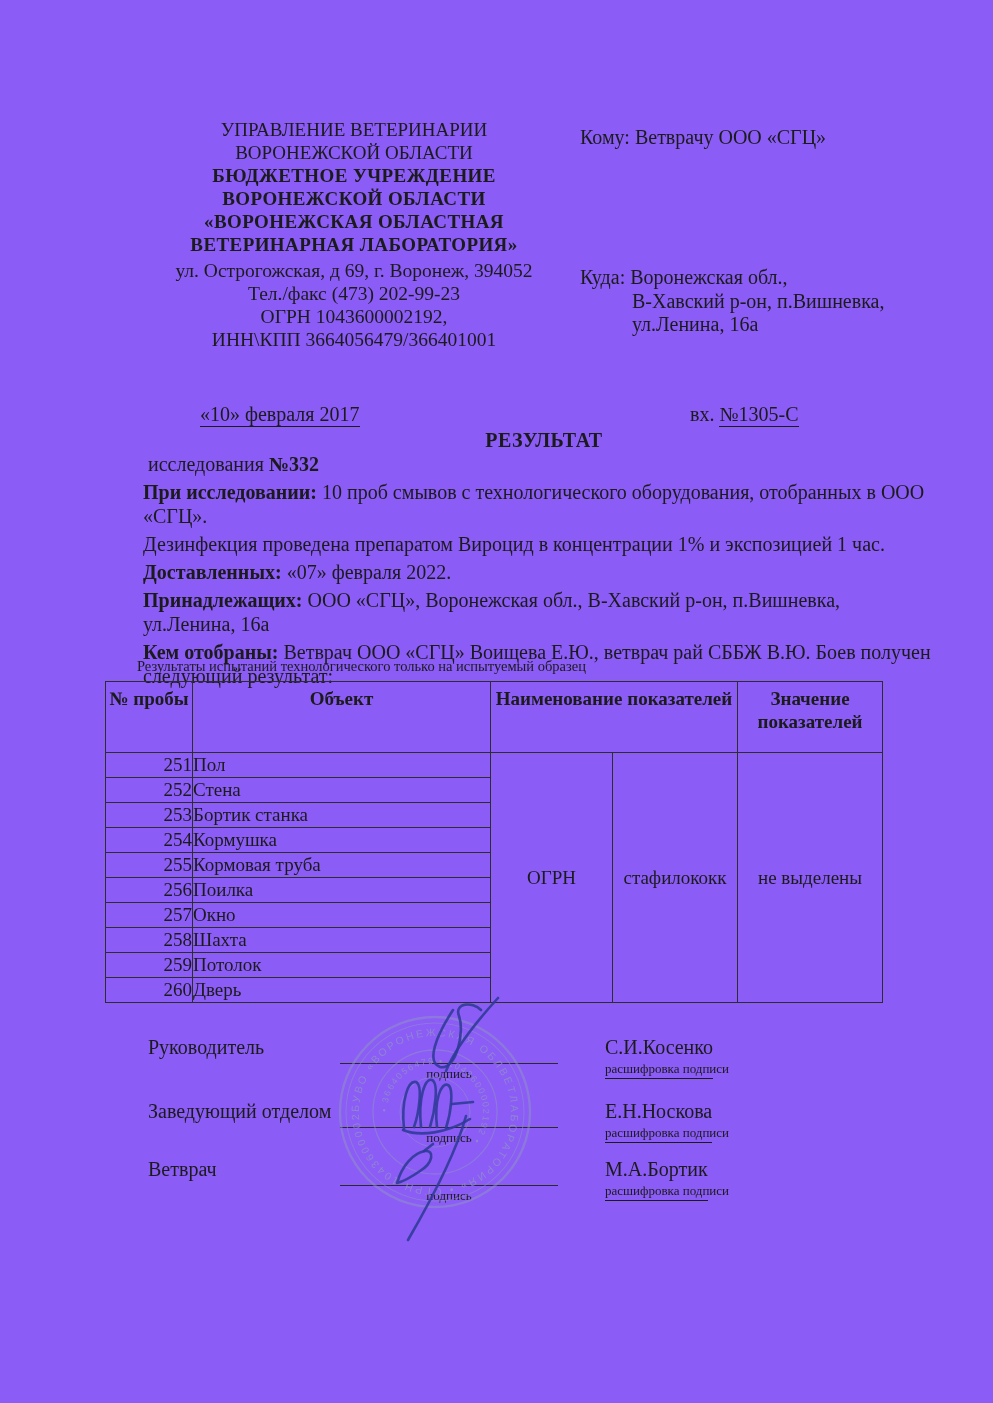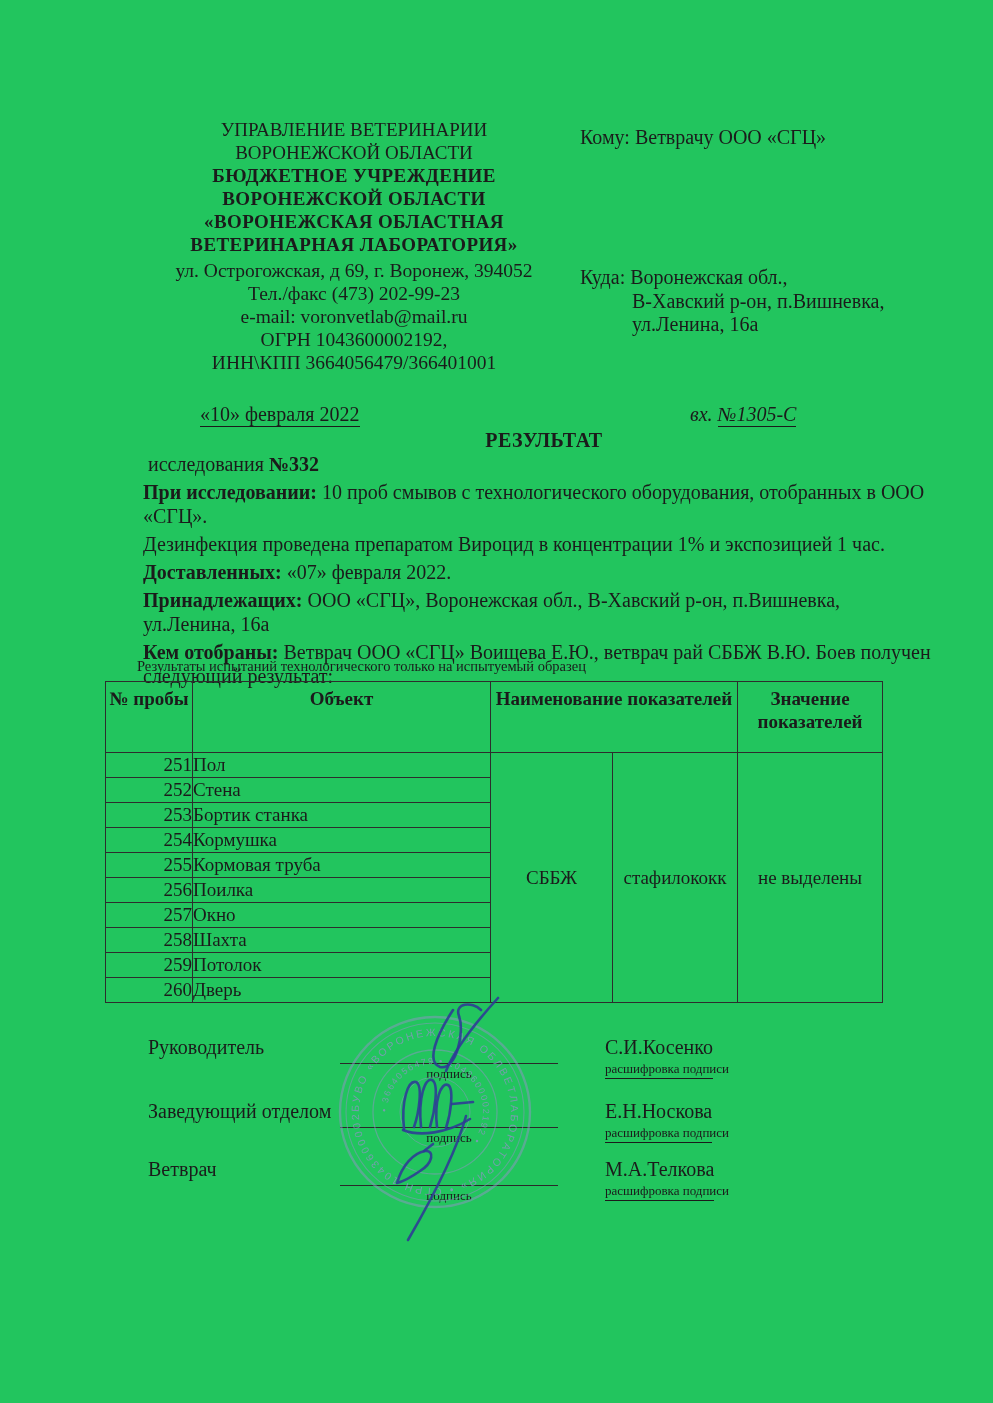--- a/index.html
+++ b/index.html
@@ -1,36 +1,36 @@
 <!DOCTYPE html>
 <html style="--stamp-color: #8f93c6; --ink-color: #2e3a96;"><head>
 <meta charset="utf-8">
 <style>
   html,body { margin:0; padding:0; background:#e8e8e8; }
   .page {
     position:relative; width:993px; height:1403px; margin:0 auto;
-    background:#22c55e; color:#1b1b1b;
+    background:#8b5cf6; color:#1b1b1b;
     font-family:"Liberation Serif","DejaVu Serif",serif;
     overflow:hidden;
   }
   .abs { position:absolute; }
   .b { font-weight:bold; }
   .u { border-bottom:1.6px solid #1b1b1b; padding-bottom:1px; }
 
   
   .lh-left { left:128px; top:118px; width:452px; text-align:center; }
   .lh-left .dept  { font-size:19px; line-height:23px; }
   .lh-left .org   { font-size:19px; line-height:23px; font-weight:bold; letter-spacing:.4px; }
   .lh-left .contact { font-size:19.5px; line-height:23px; margin-top:3px; }
   .lh-to    { left:580px; top:126px; font-size:20px; }
   .lh-where { left:580px; top:266px; font-size:20px; line-height:23.5px; }
   .lh-where .ind { margin-left:52px; }
 
   .date-line { left:200px; top:403px; font-size:20px; }
-  .in-line   { left:690px; top:403px; font-size:20px;font-style:italic; }
+  .in-line   { left:690px; top:403px; font-size:20px; }
 
   .title    { left:148px; top:429px; width:792px; text-align:center; font-size:20px; font-weight:bold; letter-spacing:.5px; }
   .subtitle { left:148px; top:453px; width:792px; text-align:left; font-size:20px; }
 
   .paras { left:139px; top:476px; width:797px; font-size:20px; line-height:24px; }
   .paras p { margin:4px; }
   .note { left:137px; top:658px; font-size:14.5px; }
 
   
   table.res { left:105px; top:681px; border-collapse:collapse; table-layout:fixed; width:777px; }
@@ -65,34 +65,33 @@
   <div class="abs lh-left">
     <div class="dept">УПРАВЛЕНИЕ ВЕТЕРИНАРИИ</div>
     <div class="dept">ВОРОНЕЖСКОЙ ОБЛАСТИ</div>
     <div class="org">БЮДЖЕТНОЕ УЧРЕЖДЕНИЕ</div>
     <div class="org">ВОРОНЕЖСКОЙ ОБЛАСТИ</div>
     <div class="org">«ВОРОНЕЖСКАЯ ОБЛАСТНАЯ</div>
     <div class="org">ВЕТЕРИНАРНАЯ ЛАБОРАТОРИЯ»</div>
     <div class="contact">
       <div>ул. Острогожская, д 69, г. Воронеж, 394052</div>
       <div>Тел./факс (473) 202-99-23</div>
-      <div>e-mail: voronvetlab@mail.ru</div>
       <div>ОГРН 1043600002192,</div>
       <div>ИНН\КПП 3664056479/366401001</div>
     </div>
   </div>
 
   <div class="abs lh-to">Кому: Ветврачу ООО «СГЦ»</div>
   <div class="abs lh-where">
     <div>Куда: Воронежская обл.,</div>
     <div class="ind">В-Хавский р-он, п.Вишневка,</div>
     <div class="ind">ул.Ленина, 16а</div>
   </div>
 
-  <div class="abs date-line"><span class="u">«10» февраля 2022</span></div>
+  <div class="abs date-line"><span class="u">«10» февраля 2017</span></div>
   <div class="abs in-line">
     <span>вх.</span>
     <span class="u">№1305-С</span>
   </div>
 
   <div class="abs title">РЕЗУЛЬТАТ</div>
   <div class="abs subtitle">
     <span>исследования</span> <span class="b">№332</span>
   </div>
 
@@ -116,21 +115,21 @@
     <tbody>
         <tr>
       <th>№ пробы</th>
       <th>Объект</th>
       <th colspan="2">Наименование показателей</th>
       <th>Значение показателей</th>
     </tr>
     <tr>
       <td class="num">251</td>
       <td class="obj">Пол</td>
-      <td class="mrg" rowspan="10">СББЖ</td>
+      <td class="mrg" rowspan="10">ОГРН</td>
       <td class="mrg" rowspan="10">стафилококк</td>
       <td class="mrg" rowspan="10">не выделены</td>
     </tr>
     <tr>
           <td class="num">252</td>
           <td class="obj">Стена</td>
         </tr>
     <tr>
           <td class="num">253</td>
           <td class="obj">Бортик станка</td>
@@ -177,21 +176,21 @@
     <span class="sig-role">Заведующий отделом</span>
     <span class="sig-line"></span>
     <span class="sig-cap">подпись</span>
     <span class="sig-name">Е.Н.Носкова</span>
     <span class="sig-name-cap">расшифровка подписи</span>
   </div>
   <div class="abs sig-row" style="top:1158px">
     <span class="sig-role">Ветврач</span>
     <span class="sig-line"></span>
     <span class="sig-cap">подпись</span>
-    <span class="sig-name">М.А.Телкова</span>
+    <span class="sig-name">М.А.Бортик</span>
     <span class="sig-name-cap">расшифровка подписи</span>
   </div>
 
   <svg class="abs overlay" width="252" height="266" viewBox="318 988 252 266">
     <g>
       <circle class="stamp-stroke" cx="435" cy="1112" r="95" stroke-width="2.4"></circle>
       <circle class="stamp-stroke" cx="435" cy="1112" r="89" stroke-width="1.1"></circle>
       <circle class="stamp-stroke" cx="435" cy="1112" r="62" stroke-width="1.3"></circle>
       <circle class="stamp-stroke" cx="435" cy="1112" r="35" stroke-width="1"></circle>
       <path id="ringO" fill="none" d="M 359 1112 a 76 76 0 1 1 152 0 a 76 76 0 1 1 -152 0"></path>

